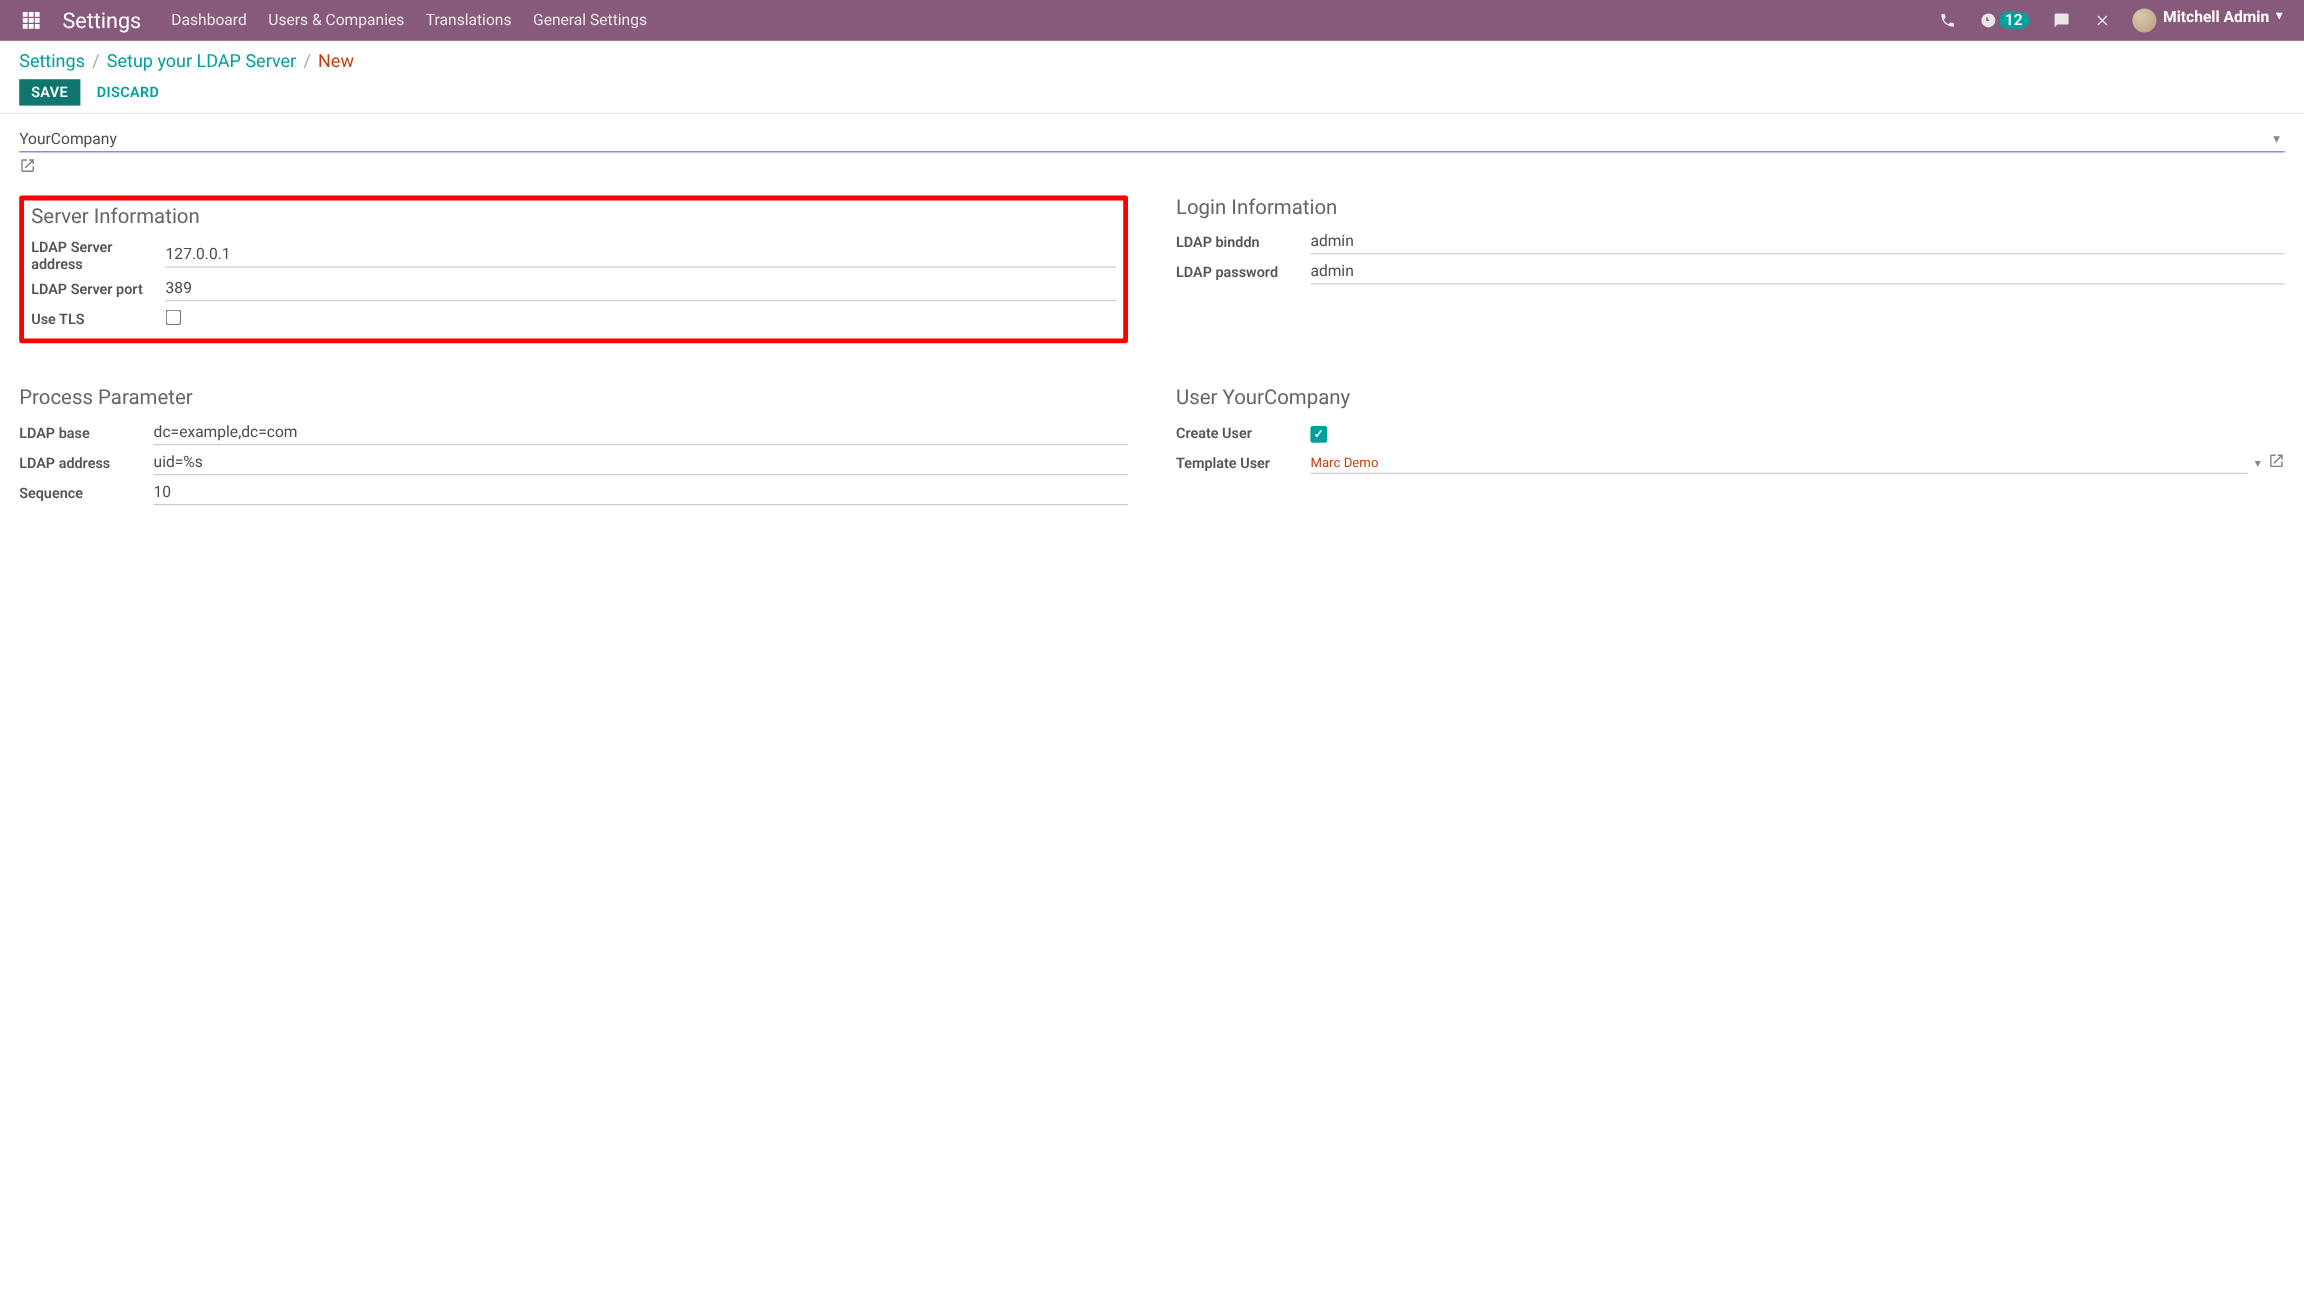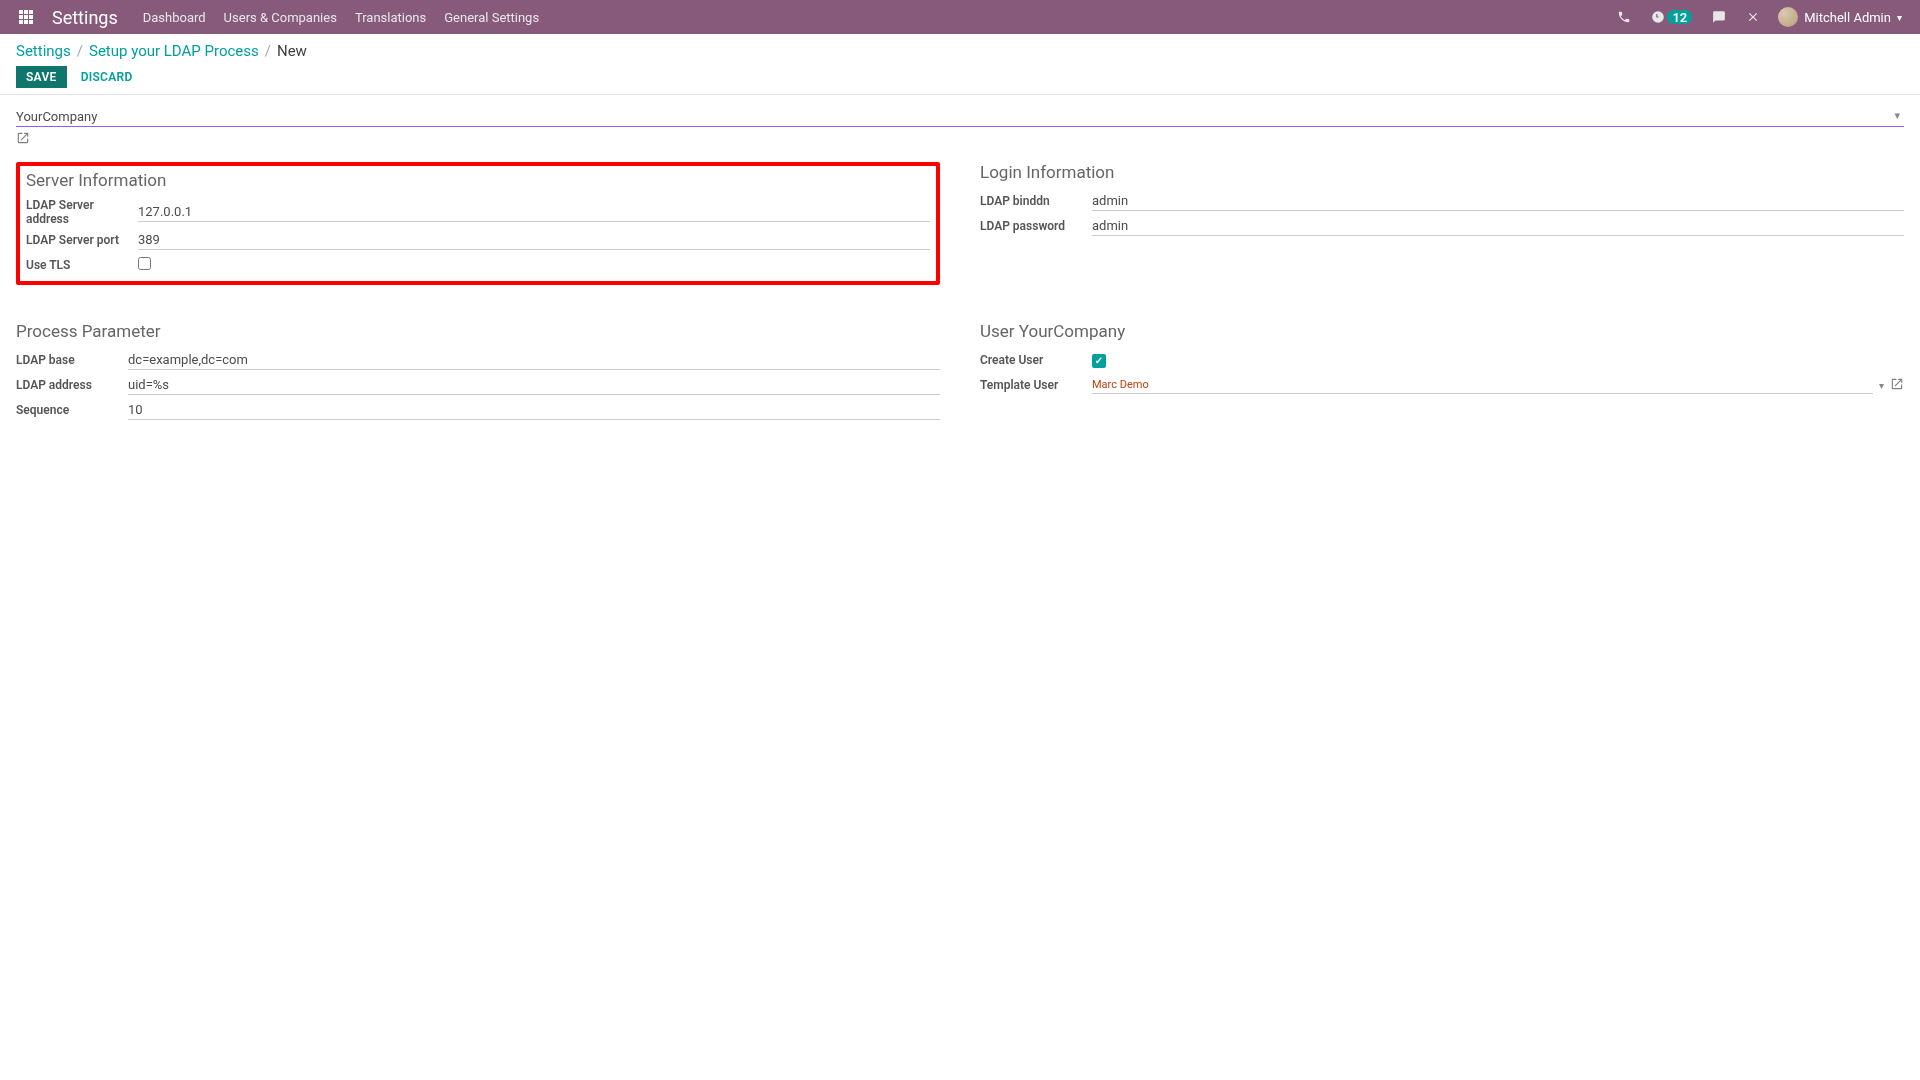--- a/index.html
+++ b/index.html
@@ -16,31 +16,31 @@
 }
 .navbar .apps-icon { display: flex; align-items: center; padding: 0 8px; }
 .navbar .apps-icon svg { fill: #fff; }
 .navbar .app-title { font-size: 18px; font-weight: 400; color: #fff; padding: 0 16px 0 10px; }
 .navbar .nav-links { display: flex; gap: 0; }
 .navbar .nav-link { color: #e7e7e7; font-size: 13px; text-decoration: none; padding: 0 9px; cursor: pointer; }
 .navbar .spacer { flex: 1; }
 .navbar .right-icons { display: flex; align-items: center; gap: 0; }
 .navbar .icon-btn { padding: 0 10px; display: flex; align-items: center; position: relative; cursor: pointer; color: #e7e7e7; }
 .navbar .badge { background: #00A09D; color: #fff; font-size: 13px; border-radius: 8px; padding: 0 5px; height: 14px; display: inline-flex; align-items: center; margin-left: 2px; font-weight: 600;}
-.navbar .user-menu { display: flex; align-items: center; gap: 6px; padding: 0 8px; cursor: pointer; }
+.navbar .user-menu { display: flex; align-items: flex-start; gap: 6px; padding: 0 8px; cursor: pointer; font-weight: bold; }
 .navbar .avatar { width: 20px; height: 20px; border-radius: 50%; background: radial-gradient(circle at 30% 30%, #d9c9b0, #b89f7a); display:inline-block;}
 .navbar .user-name { font-size: 13px; color: #fff; }
 .navbar .caret { font-size: 10px; color: #fff; }
 
 
 .control-panel { padding: 8px 16px 6px 16px; border-bottom: 1px solid #e5e5e5; }
 .breadcrumb { display: flex; align-items: center; gap: 6px; font-size: 15px; margin-bottom: 6px; }
 .breadcrumb .bc-link { color: #00A09D; cursor: pointer; }
 .breadcrumb .bc-sep { color: #aaa; }
-.breadcrumb .bc-current { color: #404040; }
+.breadcrumb .bc-current { color: #c2410c; }
 .buttons-row { display: flex; gap: 6px; }
 .btn-primary { background: #0f766e; color: #fff; border: none; padding: 4px 10px; font-size: 12px; font-weight: 600; letter-spacing: 0.3px; cursor: pointer; text-transform: uppercase;}
 .btn-link { background: transparent; color: #00A09D; border: none; padding: 4px 8px; font-size: 12px; font-weight: 600; letter-spacing: 0.3px; cursor: pointer; text-transform: uppercase;}
 
 
 .form-sheet { padding: 12px 16px 24px 16px; }
 .company-row { margin-bottom: 4px; }
 .company-input {
   width: 100%;
   border: none;
@@ -151,21 +151,21 @@
       <span class="user-name">Mitchell Admin</span>
       <span class="caret">▾</span>
     </div>
   </div>
 </div>
 
 <div class="control-panel">
   <div class="breadcrumb">
     <span class="bc-link">Settings</span>
     <span class="bc-sep">/</span>
-    <span class="bc-link">Setup your LDAP Process</span>
+    <span class="bc-link">Setup your LDAP Server</span>
     <span class="bc-sep">/</span>
     <span class="bc-current">New</span>
   </div>
   <div class="buttons-row">
     <button class="btn-primary">Save</button>
     <button class="btn-link">Discard</button>
   </div>
 </div>
 
 <div class="form-sheet">

